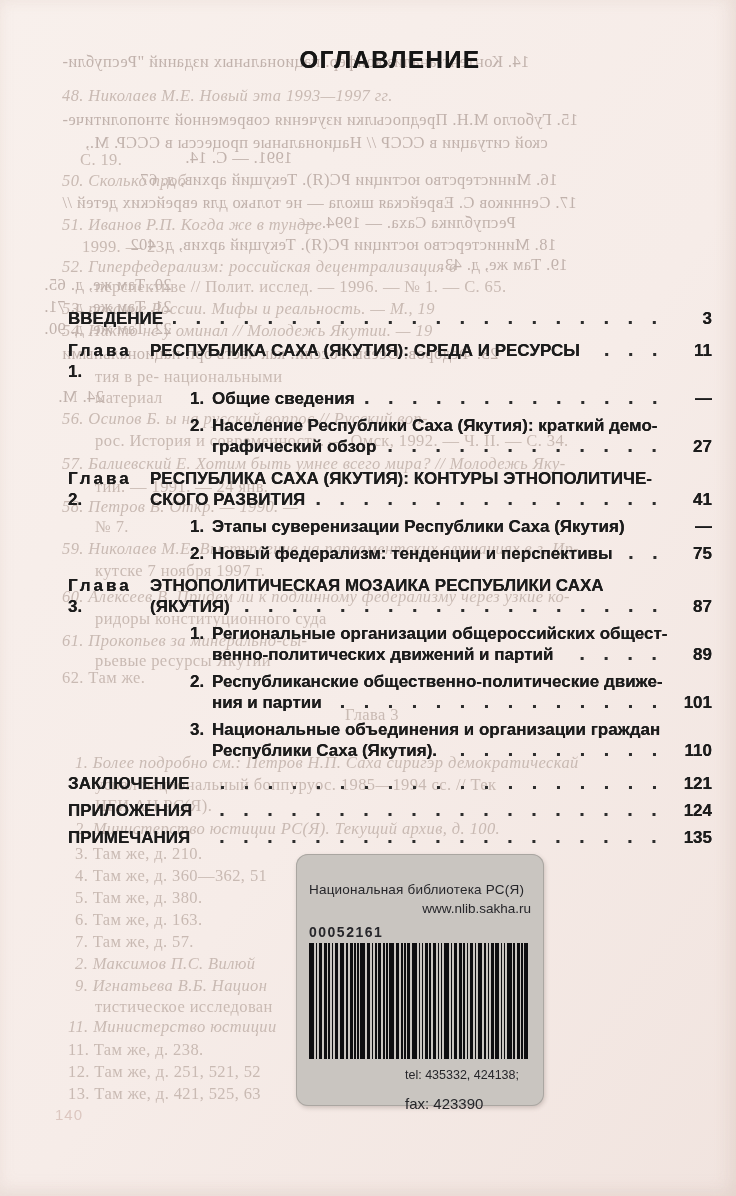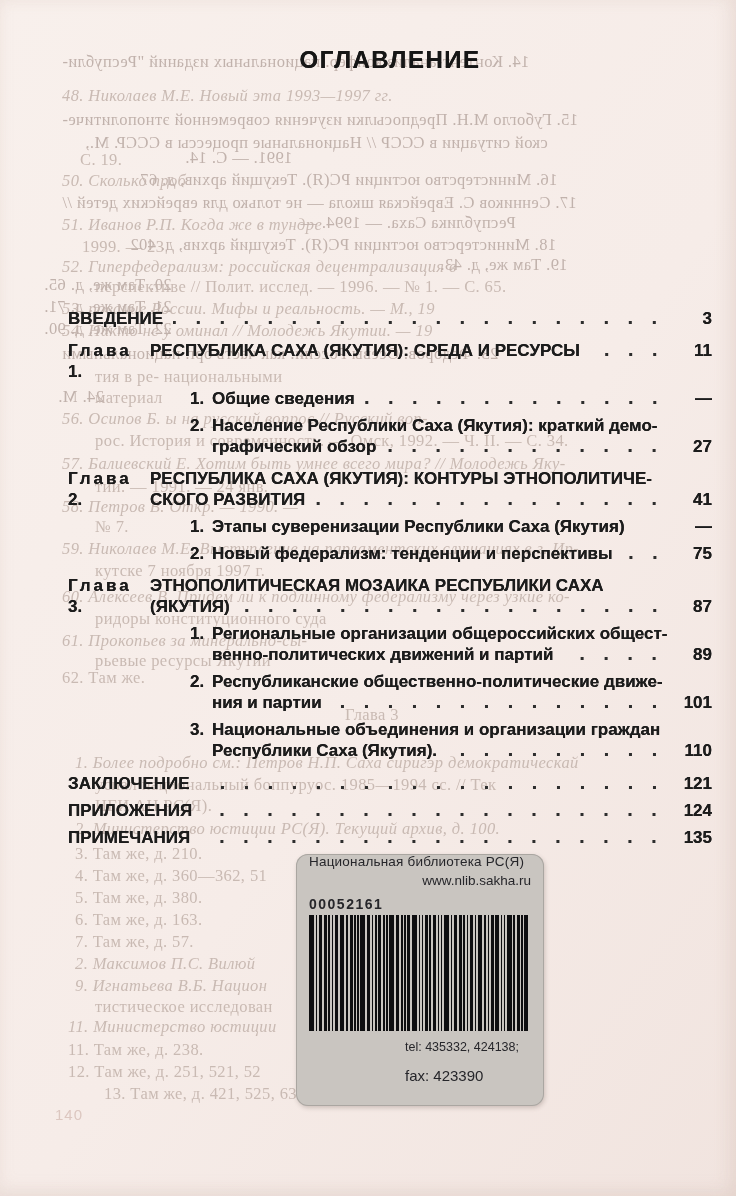--- a/index.html
+++ b/index.html
@@ -30,21 +30,21 @@
   .cbody{flex:1;min-width:0;font-weight:700;}
   .mrow{display:flex;align-items:flex-end;font-weight:700;}
   .lrow{display:flex;align-items:flex-end;}
   .lead{flex:1;height:7px;margin:0 8px 3px 10px;
         background-image:radial-gradient(circle at 2.5px 3.5px,#2d2d2d 1.5px,transparent 1.9px);
         background-size:24px 7px;background-repeat:repeat-x;background-position:right bottom;}
   .lead.off{background:none;}
   .pg{font-weight:700;min-width:28px;text-align:right;white-space:nowrap;}
   
   .label{position:absolute;left:296px;top:854px;width:248px;height:252px;z-index:3;
-         background:#c9c5c0;border-radius:12px;box-sizing:border-box;padding:0 11px 10px 13px;
+         background:#c9c5c0;border-radius:12px;box-sizing:border-box;padding:28px 11px 10px 13px;
          box-shadow:0 0 0 1px #aaa6a1 inset, 1px 2px 4px rgba(90,70,65,.25);
          color:#26262a;font-family:"Liberation Sans",sans-serif;}
   .lab-line1{font-size:13.5px;letter-spacing:.2px;white-space:nowrap;}
   .lab-line2{font-size:13.5px;text-align:right;margin-top:4px;padding-right:2px;}
   .lab-num{font-size:14px;font-weight:700;letter-spacing:1.5px;margin-top:8px;}
   .barcode{margin-top:3px;height:116px;display:flex;align-items:stretch;overflow:hidden;}
   .bar{background:#0e0e10;flex:0 0 auto;}
   .lab-tel{font-size:12.5px;margin:9px 0 0 96px;white-space:nowrap;}
   .lab-fax{font-size:15px;margin:13px 0 9px 96px;white-space:nowrap;}
   
@@ -104,21 +104,21 @@
       <div class="bleed" style="left: 75px; top: 866px;">4. Там же, д. 360—362, 51</div>
       <div class="bleed" style="left: 75px; top: 888px;">5. Там же, д. 380.</div>
       <div class="bleed" style="left: 75px; top: 910px;">6. Там же, д. 163.</div>
       <div class="bleed" style="left: 75px; top: 932px;">7. Там же, д. 57.</div>
       <div class="bleed i" style="left: 75px; top: 954px;">2. Максимов П.С. Вилюй</div>
       <div class="bleed i" style="left: 75px; top: 976px;">9. Игнатьева В.Б. Национ</div>
       <div class="bleed" style="left: 95px; top: 997px;">тистическое исследован</div>
       <div class="bleed i" style="left: 68px; top: 1017px;">11. Министерство юстиции</div>
       <div class="bleed" style="left: 68px; top: 1040px;">11. Там же, д. 238.</div>
       <div class="bleed" style="left: 68px; top: 1062px;">12. Там же, д. 251, 521, 52</div>
-      <div class="bleed" style="left: 68px; top: 1084px; margin-left: 36px;">13. Там же, д. 421, 525, 63</div>
+      <div class="bleed" style="left: 68px; top: 1084px;">13. Там же, д. 421, 525, 63</div>
     </div>
 
   <div class="title">ОГЛАВЛЕНИЕ</div>
 
   <div class="toc">
       <div class="entry e-main mrow">
         <span>ВВЕДЕНИЕ</span>
         <span class="lead"></span>
         <span class="pg">3</span>
       </div>

